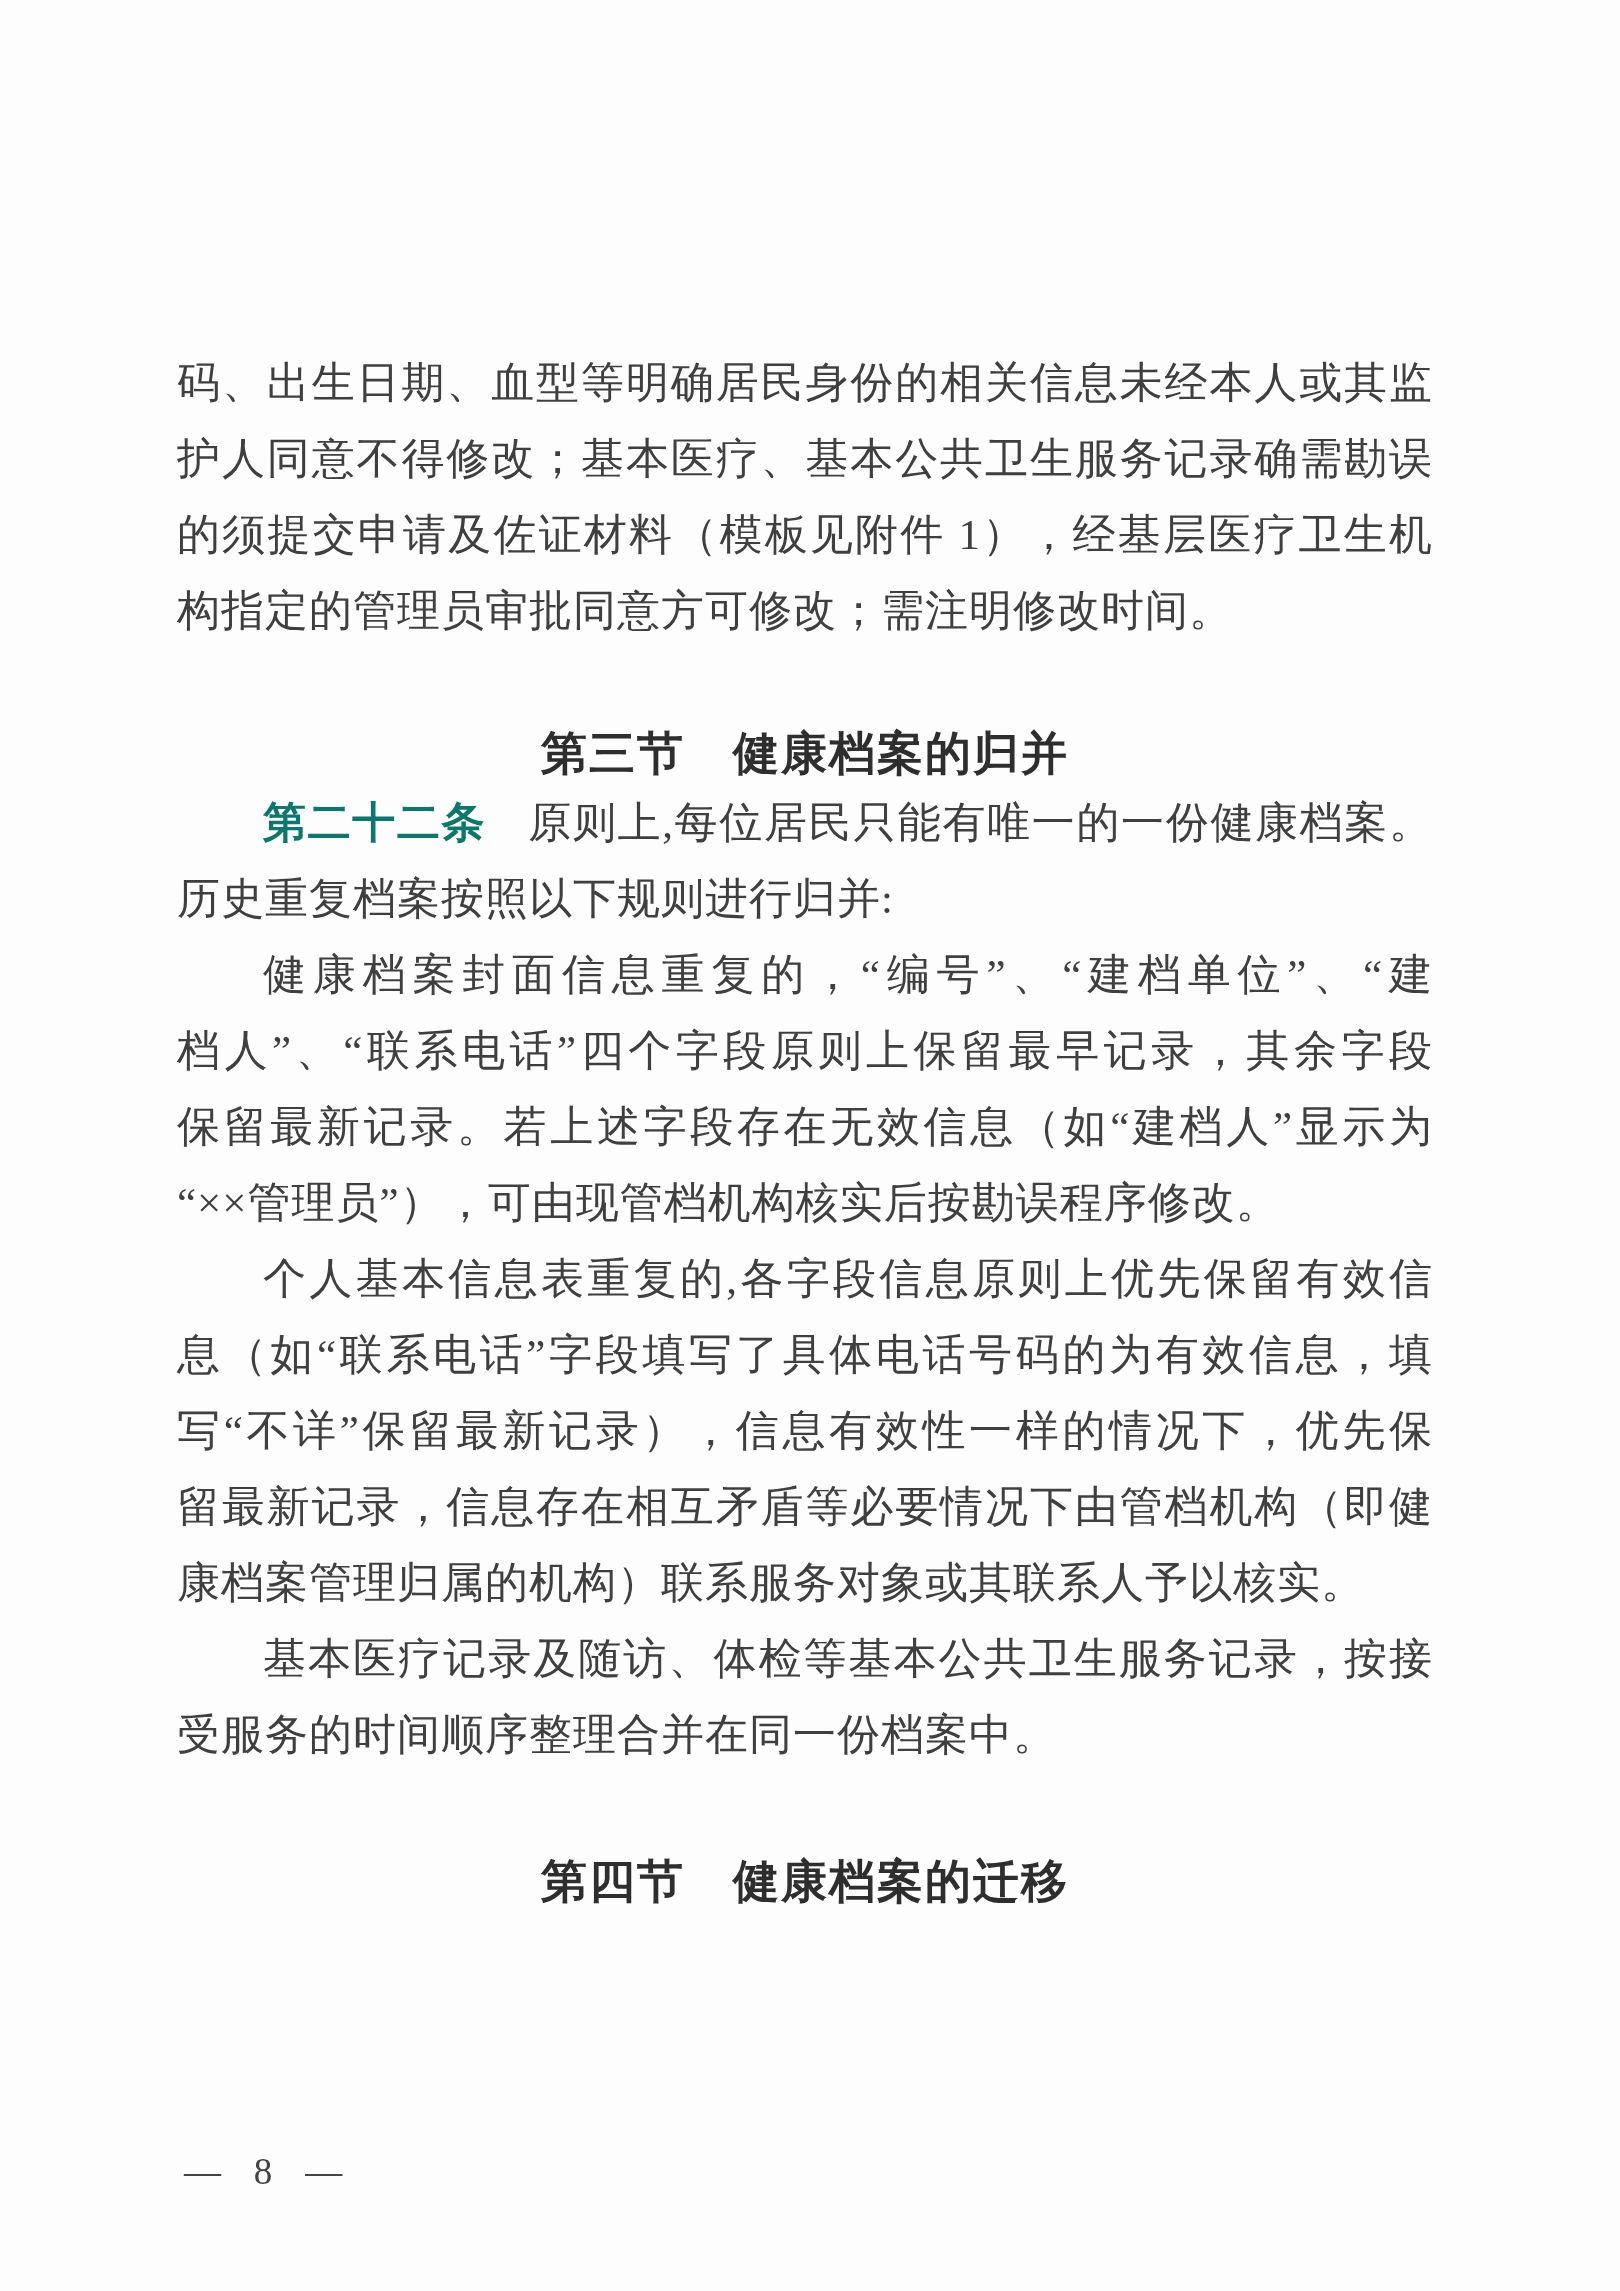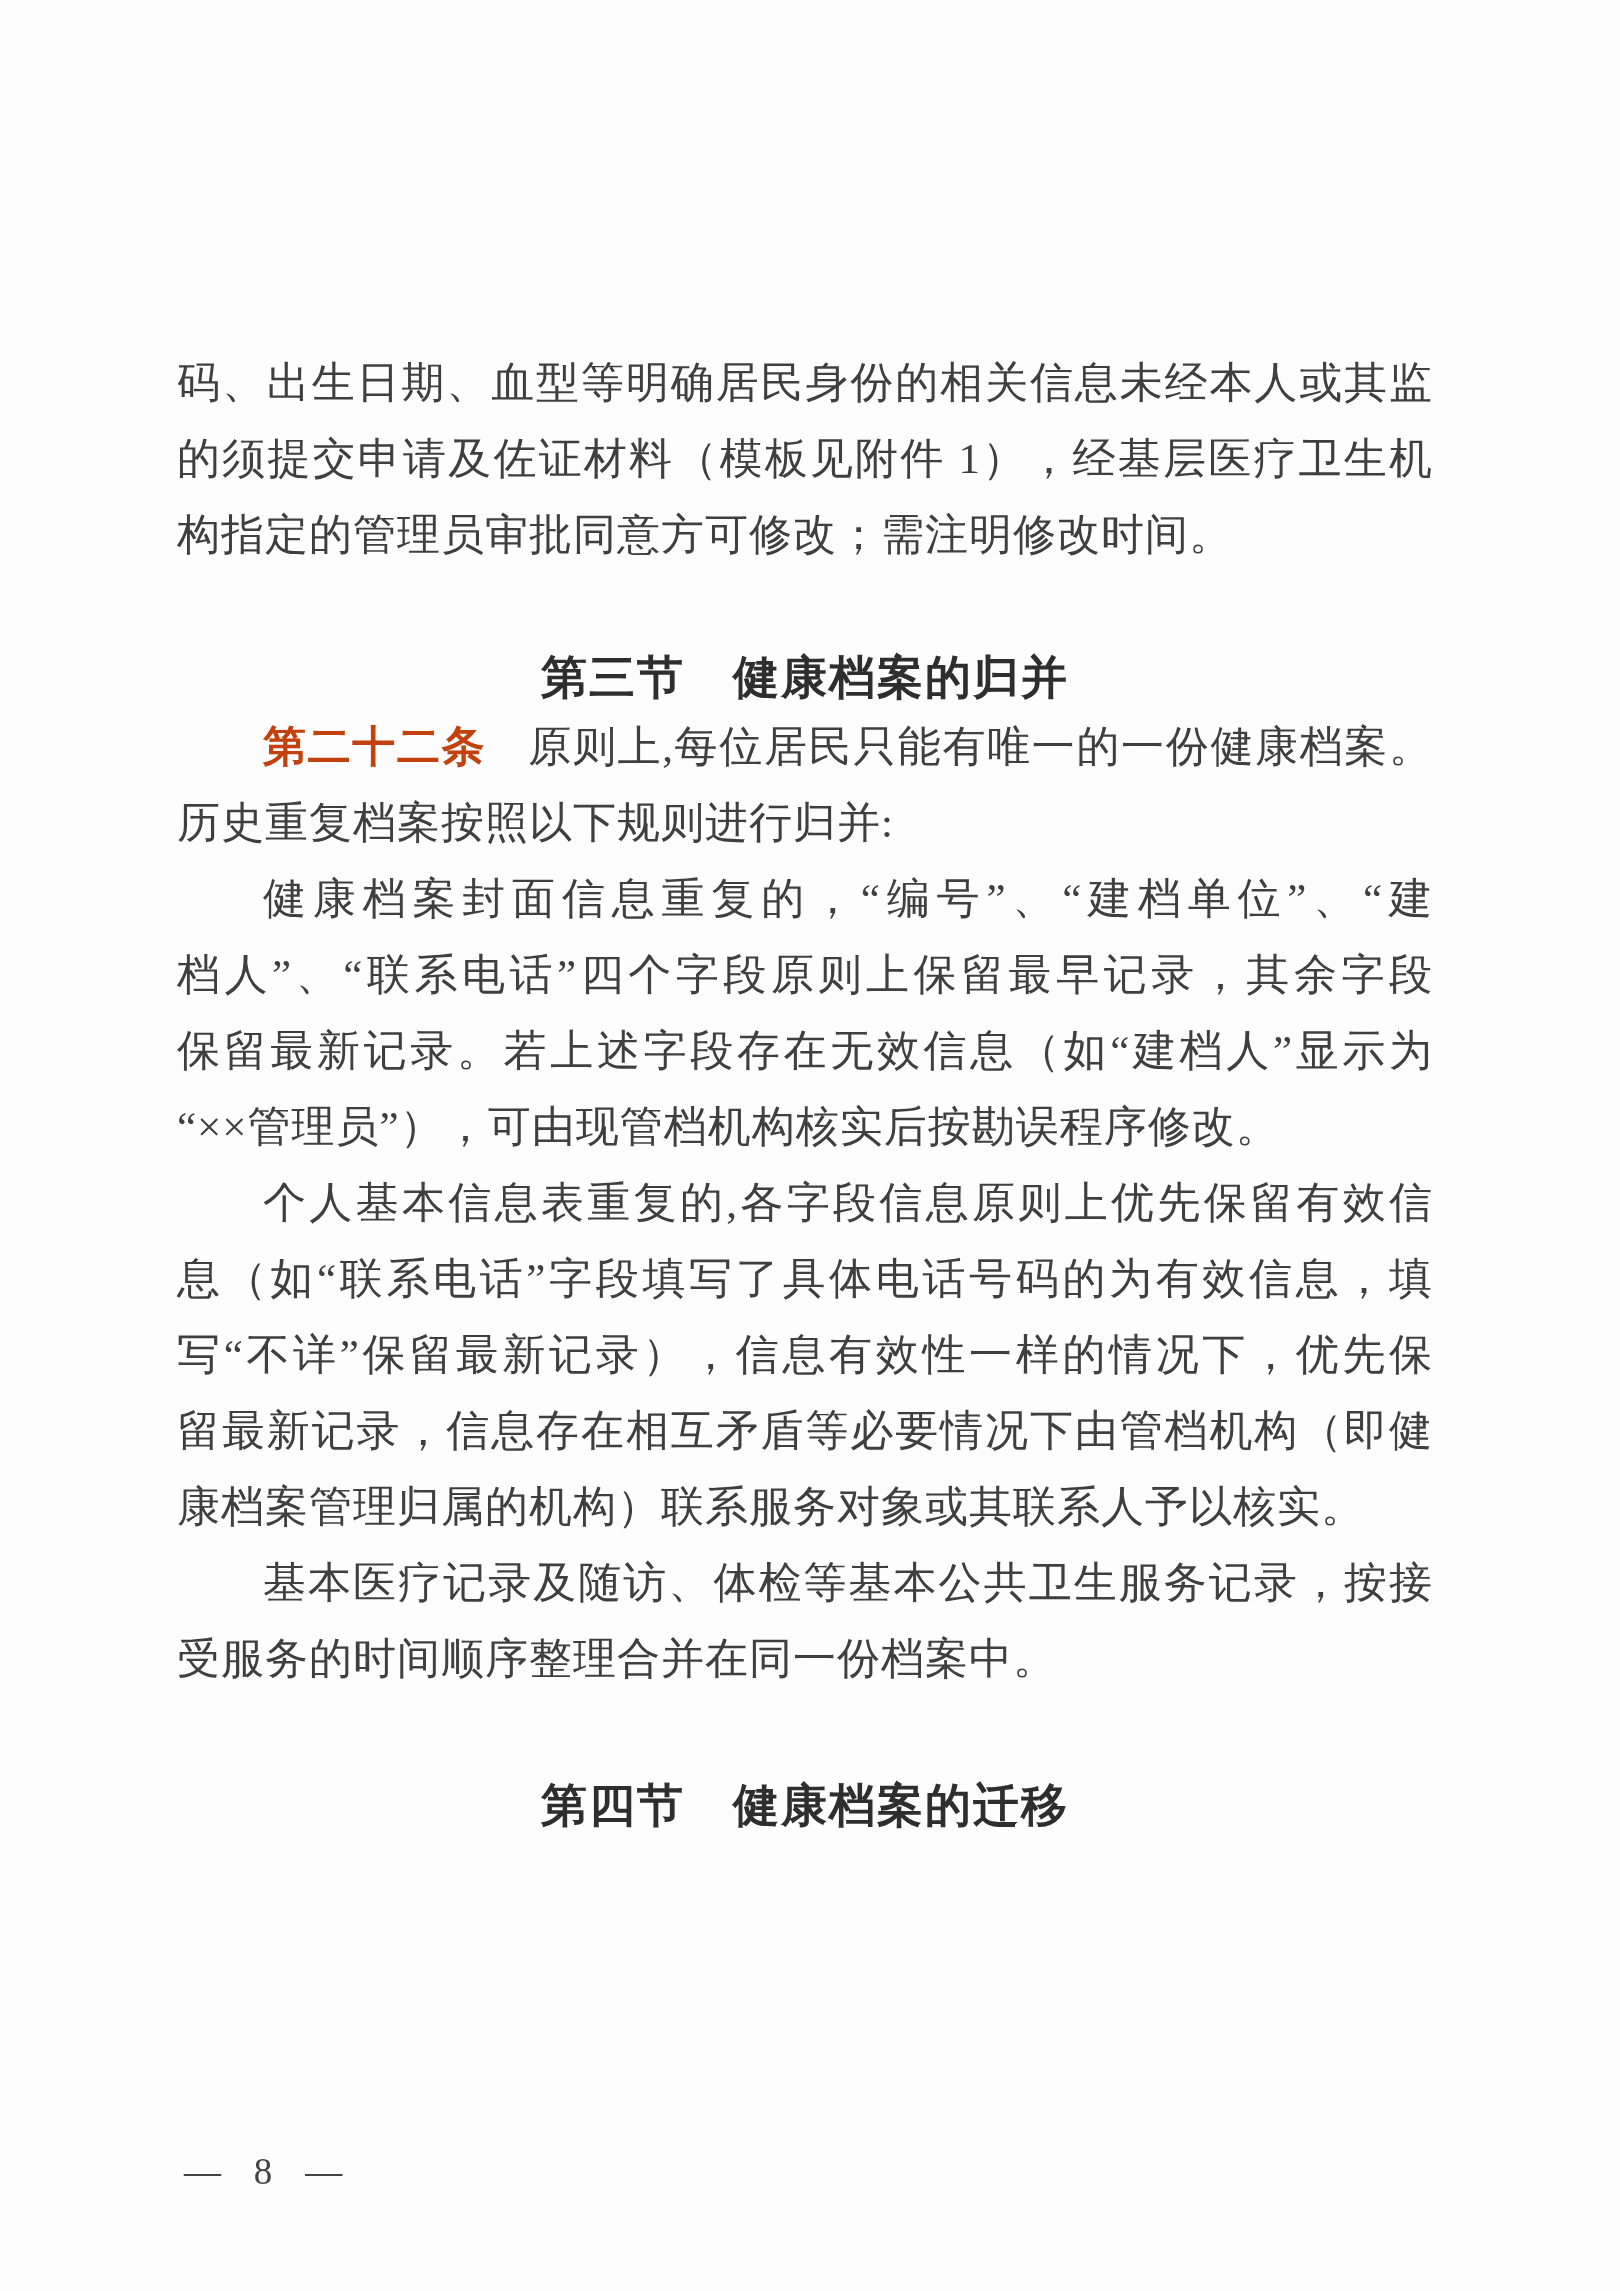--- a/index.html
+++ b/index.html
@@ -39,41 +39,42 @@
     font-size: 46px;
     line-height: 61px;
     text-align: center;
     letter-spacing: 2px;
   }
   .h-sec3 { margin-top: 74px; }
   .h-sec4 { margin-top: 78px; }
   .article-label {
     font-family: "Liberation Sans", "DejaVu Sans", sans-serif;
     font-weight: 700;
-    color: #c2410c;
+    color: #0f766e;
     margin-right: 42px;
   }
   .footer {
     position: absolute;
     left: 184px;
     top: 2148px;
     font-size: 37px;
     line-height: 47px;
     color: #444444;
     letter-spacing: 2px;
     word-spacing: 19.6px;
   }
 </style>
 </head>
 <body>
 
 <div class="page">
   <div class="textcol">
 
     <div class="line fill">码、出生日期、血型等明确居民身份的相关信息未经本人或其监</div>
+    <div class="line fill">护人同意不得修改；基本医疗、基本公共卫生服务记录确需勘误</div>
     <div class="line fill">的须提交申请及佐证材料（模板见附件 1），经基层医疗卫生机</div>
     <div class="line">构指定的管理员审批同意方可修改；需注明修改时间。</div>
 
     <h2 class="heading h-sec3">第三节　健康档案的归并</h2>
 
     <div class="line fill indent"><span class="article-label">第二十二条</span><span>原则上,每位居民只能有唯一的一份健康档案。</span></div>
     <div class="line">历史重复档案按照以下规则进行归并:</div>
 
     <div class="line fill indent">健康档案封面信息重复的，“编号”、“建档单位”、“建</div>
     <div class="line fill">档人”、“联系电话”四个字段原则上保留最早记录，其余字段</div>

